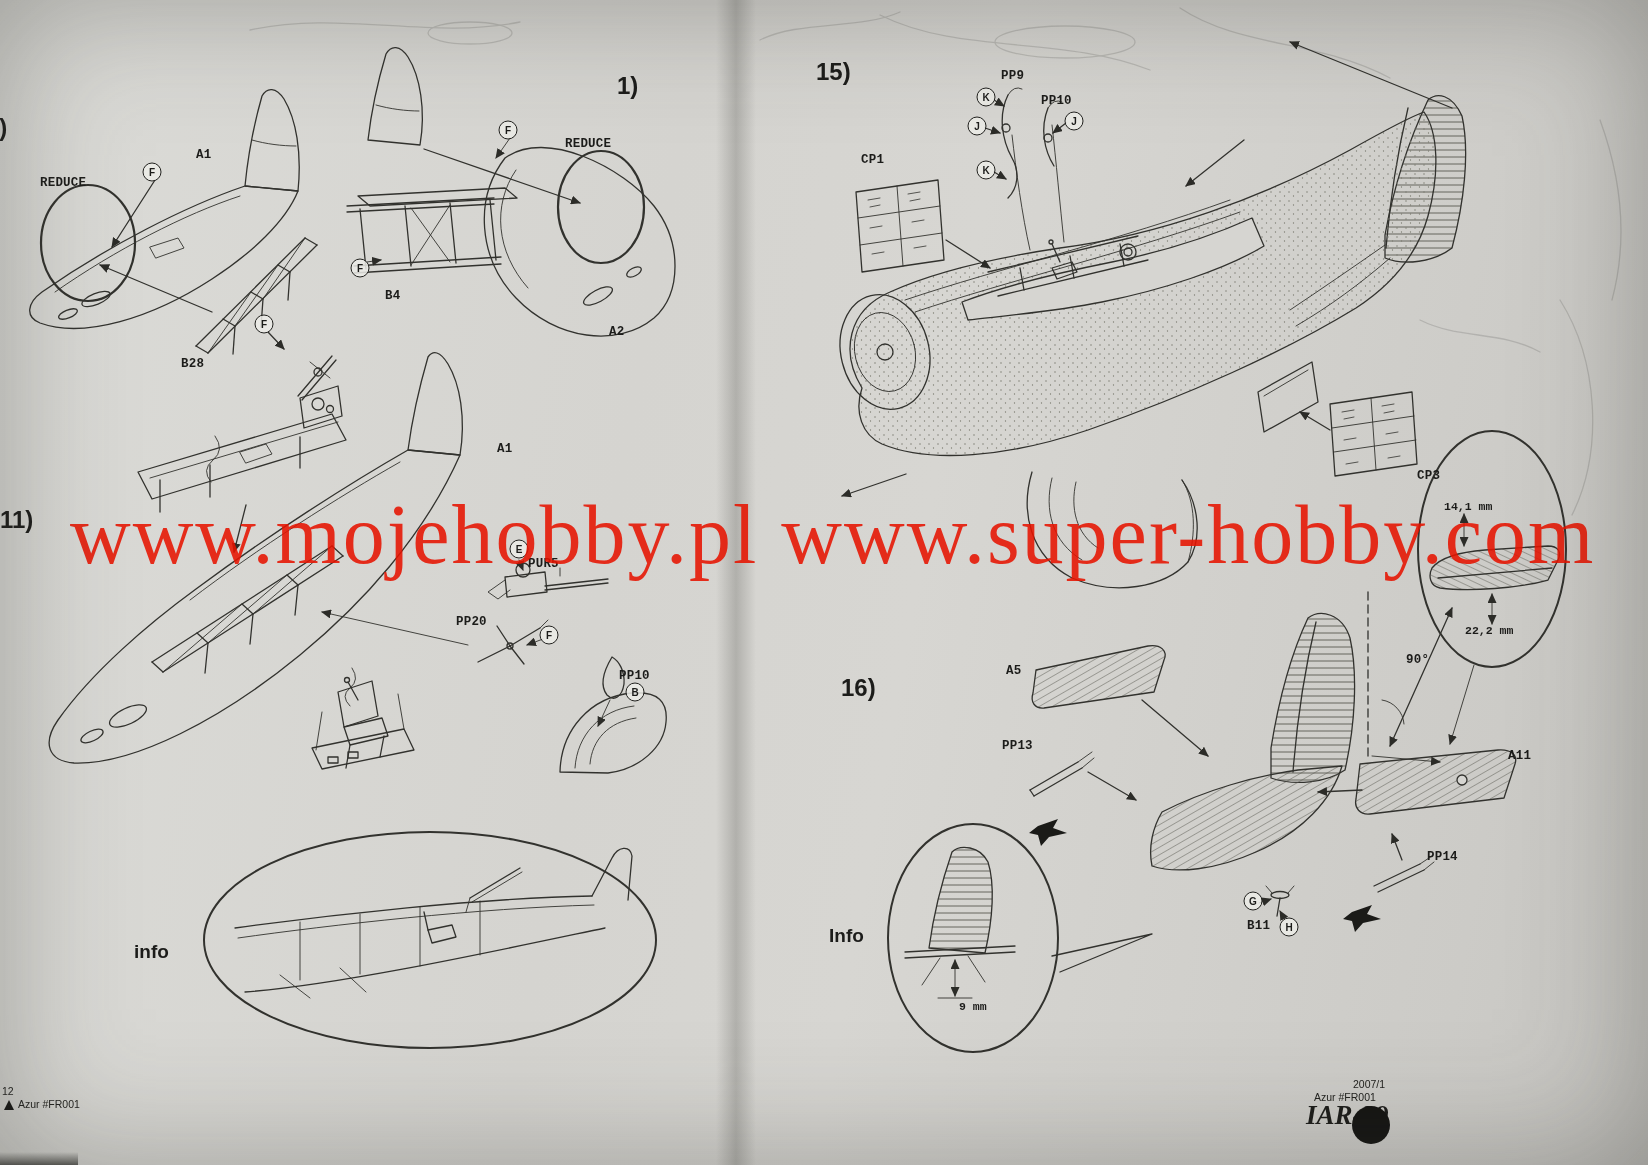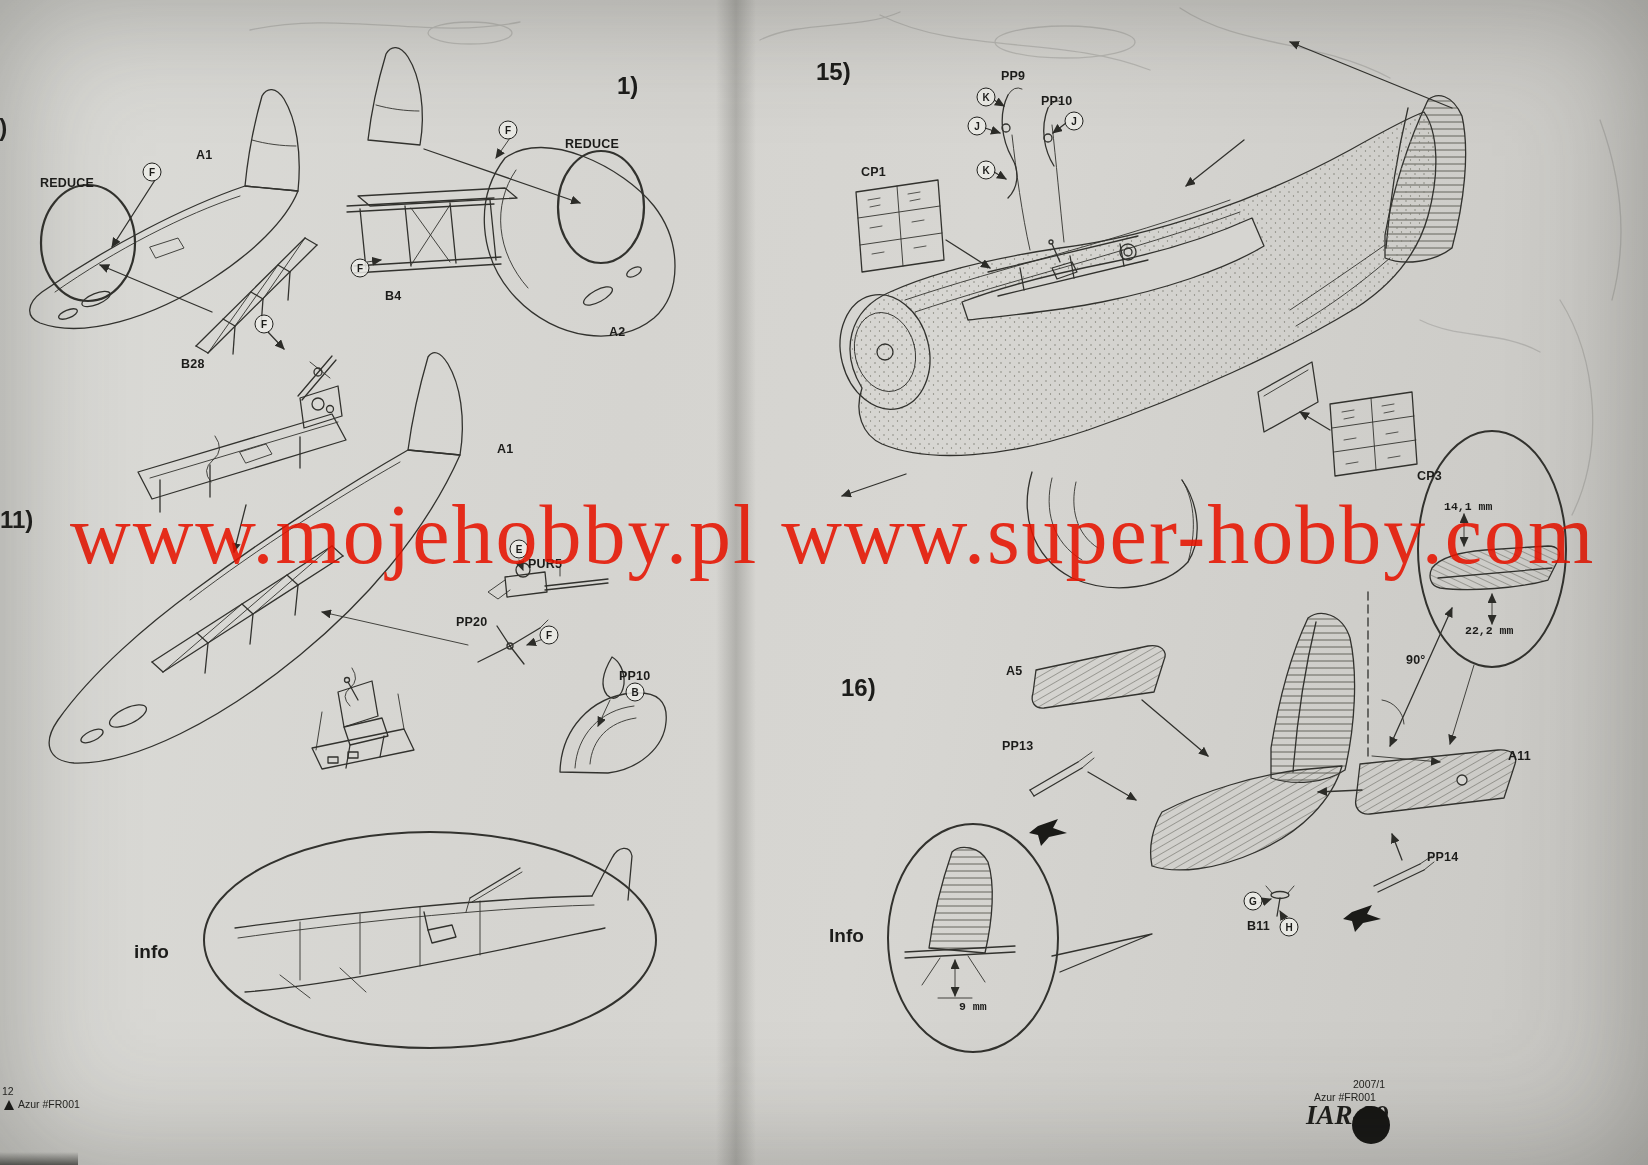--- a/index.html
+++ b/index.html
@@ -8,21 +8,21 @@
     background:linear-gradient(100deg,#dbdbd7 0%,#d5d4d0 38%,#d7d6d2 55%,#cccbc7 88%,#c6c5c1 100%);
     font-family:"Liberation Sans",sans-serif;color:#1c1c1a;
   }
   #vignette{position:absolute;inset:0;box-shadow:inset 0 0 130px rgba(55,55,50,.38);pointer-events:none;z-index:6;}
   #gutter{position:absolute;left:716px;top:0;width:40px;height:1165px;z-index:4;
     background:linear-gradient(to right,rgba(80,80,75,0) 0%,rgba(80,80,75,.28) 50%,rgba(80,80,75,0) 100%);}
   #art{position:absolute;left:0;top:0;z-index:1;}
   #art path,#art line,#art ellipse,#art circle,#art rect,#art polyline{
     fill:none;stroke:#32322e;stroke-width:1.3;stroke-linecap:round;stroke-linejoin:round;}
   .lbl,.stepnum,.dim,.info,.ftr,.brand{position:absolute;z-index:2;white-space:nowrap;}
-  .lbl{font-size:12.5px;font-weight:bold;letter-spacing:.2px;}
+  .lbl{font-size:12.5px;font-weight:bold;letter-spacing:.2px;font-family:Liberation Mono, monospace;}
   .dim{font-size:11.5px;font-weight:bold;font-family:Liberation Mono, monospace;}
   .stepnum{font-size:24px;font-weight:bold;}
   .info{font-size:19px;font-weight:bold;}
   .ftr{font-size:10.5px;color:#22221f;}
   .brand{font-family:"Liberation Serif",serif;font-style:italic;font-weight:bold;font-size:27px;}
   .circ{position:absolute;z-index:2;width:17px;height:17px;border:1.7px solid #22221f;border-radius:50%;
     background:rgba(236,236,232,.85);display:flex;align-items:center;justify-content:center;
     font-size:10px;font-weight:bold;transform:translate(-50%,-50%);}
   #watermark{position:absolute;left:70px;top:486px;z-index:5;font-family:"Liberation Serif",serif;
     font-size:84px;letter-spacing:2px;color:rgba(230,19,0,.88);white-space:nowrap;}
@@ -387,21 +387,21 @@
   <div class="stepnum" style="left:0px;top:506px">11)</div>
   <div class="lbl" style="left:497px;top:442px">A1</div>
   <div class="lbl" style="left:528px;top:557px">PUR5</div>
   <div class="lbl" style="left:456px;top:615px">PP20</div>
   <div class="lbl" style="left:619px;top:669px">PP10</div>
   <div class="info" style="left:134px;top:941px">info</div>
 
   <div class="stepnum" style="left:816px;top:58px">15)</div>
   <div class="lbl" style="left:1001px;top:69px">PP9</div>
   <div class="lbl" style="left:1041px;top:94px">PP10</div>
-  <div class="lbl" style="left:861px;top:165px">CP1</div>
+  <div class="lbl" style="left:861px;top:153px">CP1</div>
   <div class="lbl" style="left:1417px;top:469px">CP3</div>
 
   <div class="dim" style="left:1444px;top:500px">14,1 mm</div>
   <div class="dim" style="left:1465px;top:624px">22,2 mm</div>
 
   <div class="stepnum" style="left:841px;top:674px">16)</div>
   <div class="lbl" style="left:1006px;top:664px">A5</div>
   <div class="lbl" style="left:1002px;top:739px">PP13</div>
   <div class="lbl" style="left:1508px;top:749px">A11</div>
   <div class="lbl" style="left:1427px;top:850px">PP14</div>

